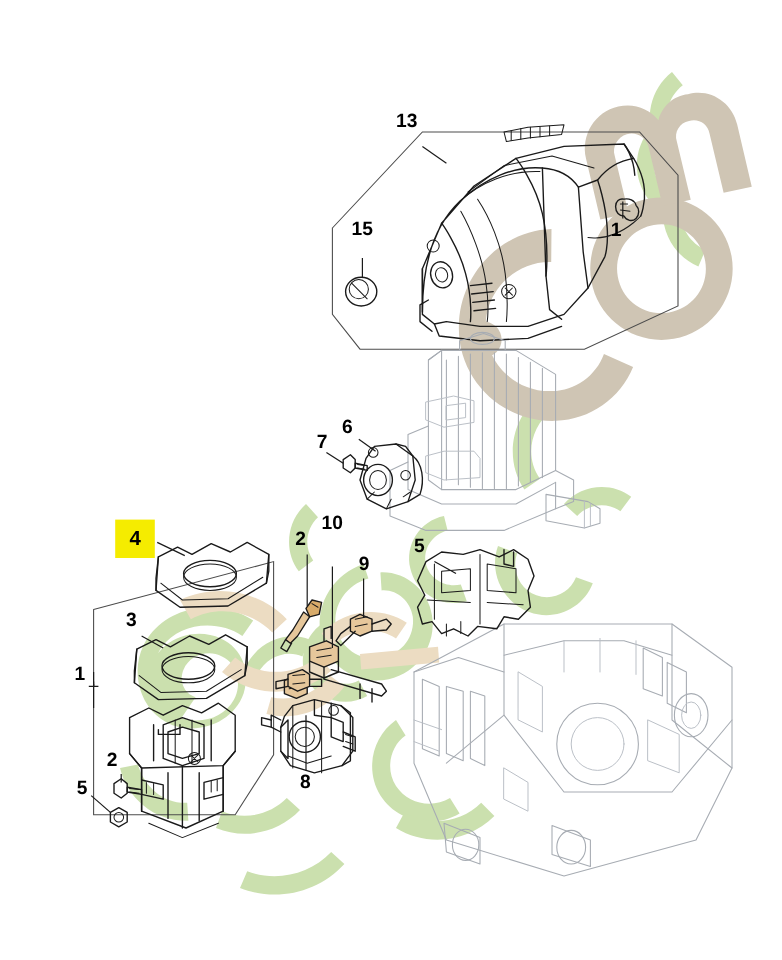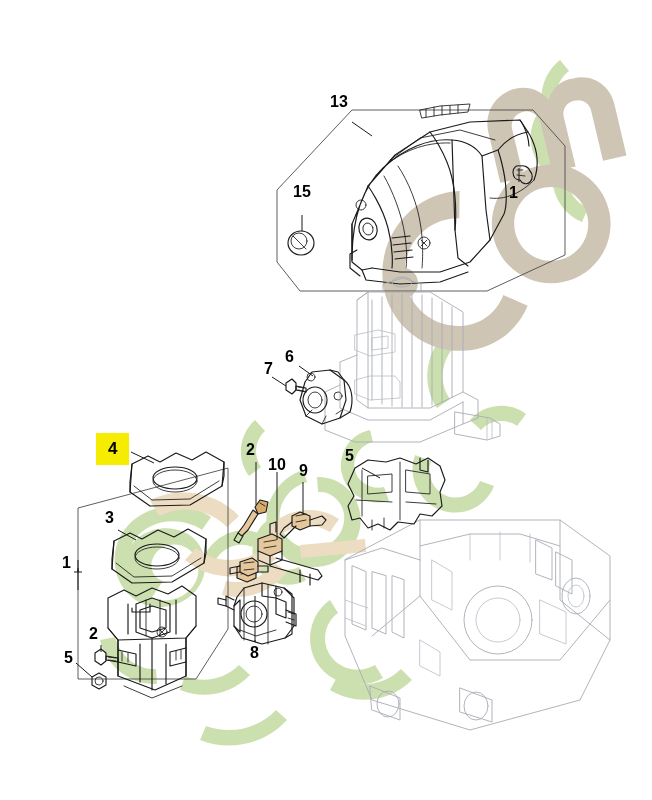--- a/index.html
+++ b/index.html
@@ -366,20 +366,20 @@
 
   <div class="callout" style="left:62px;  top:555px;">1</div>
   <div class="callout" style="left:89px;  top:626px;">2</div>
   <div class="callout" style="left:105px; top:510px;">3</div>
   <div class="callout hl" style="left:96px;  top:433px;">4</div>
   <div class="callout" style="left:64px;  top:650px;">5</div>
   <div class="callout" style="left:285px; top:349px;">6</div>
   <div class="callout" style="left:264px; top:361px;">7</div>
   <div class="callout" style="left:250px; top:645px;">8</div>
   <div class="callout" style="left:299px; top:463px;">9</div>
-  <div class="callout" style="left:268px; top:457px;">10</div>
+  <div class="callout" style="left:268px; top:429px;">10</div>
   <div class="callout" style="left:246px; top:442px;">2</div>
   <div class="callout" style="left:345px; top:448px;">5</div>
   <div class="callout" style="left:330px; top:94px;">13</div>
   <div class="callout" style="left:509px; top:185px;">1</div>
   <div class="callout" style="left:293px; top:184px;">15</div>
 
 </div>
 
 </body></html>

